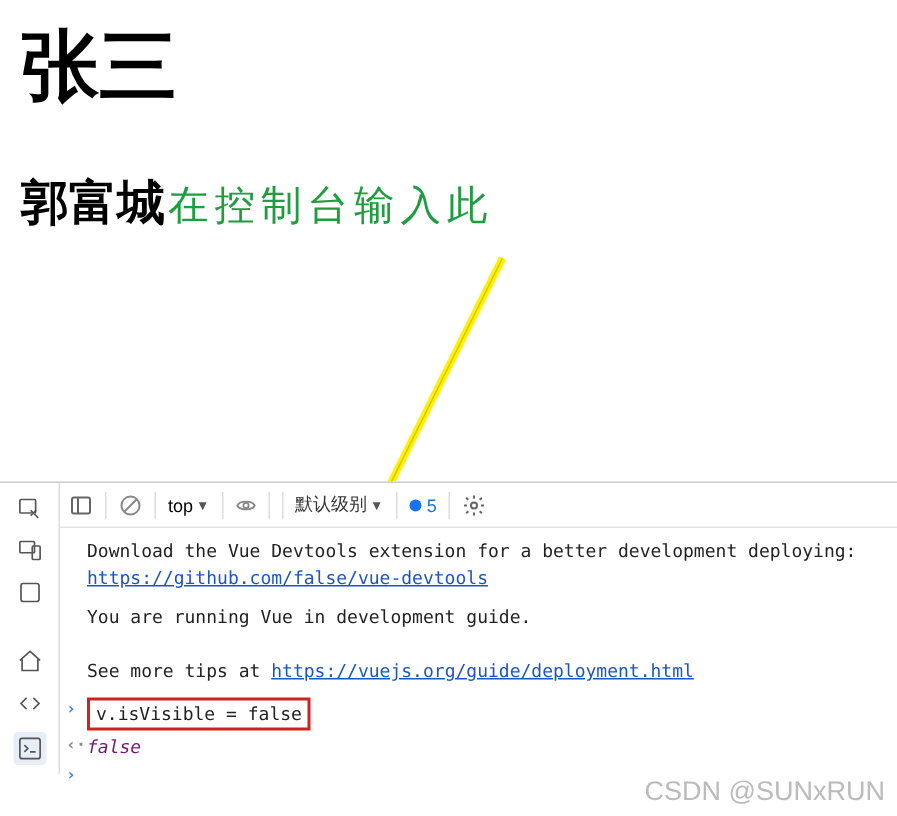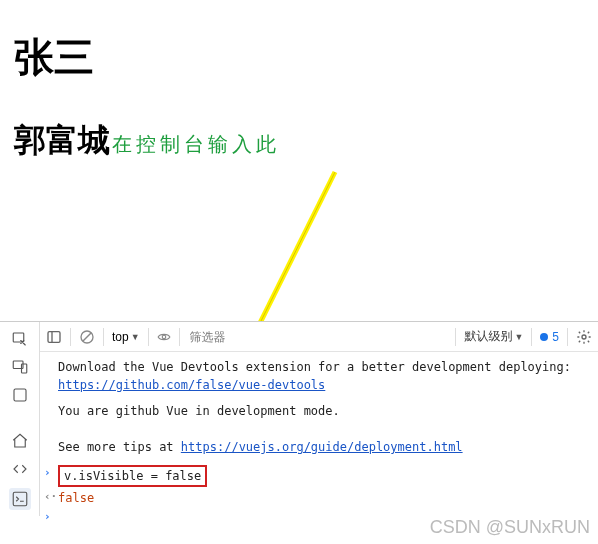--- a/index.html
+++ b/index.html
@@ -1,21 +1,21 @@
 <!DOCTYPE html>
 <html><head>
 <meta charset="utf-8">
 <style>
   * { box-sizing: border-box; }
   body { margin: 0; font-family: sans-serif; width: 598px; height: 544px; position: relative; background: #fff; overflow: hidden; }
   .page-content { padding: 10px 14px; }
-  .heading1 { font-size: 40px; font-weight: 900; margin: 20px 0 34px 0; font-family: "Microsoft YaHei", sans-serif; }
+  .heading1 { font-size: 52px; font-weight: 900; margin: 0 0 34px 0; font-family: "Microsoft YaHei", sans-serif; }
   .row { display: flex; align-items: baseline; }
   .heading2 { font-size: 32px; font-weight: 900; font-family: "Microsoft YaHei", sans-serif; }
-  .annotation { font-size: 20px; color: #1e9e3e; font-family: KaiTi, "STKaiti", serif; letter-spacing: 4px; margin-left: 2px; }
+  .annotation { font-size: 27px; color: #1e9e3e; font-family: KaiTi, "STKaiti", serif; letter-spacing: 4px; margin-left: 2px; }
   
   .devtools { position: absolute; left: 0; right: 0; bottom: 28px; border-top: 1px solid #ccc; display: flex; background: #fff; }
   .sidebar { width: 40px; border-right: 1px solid #ddd; display: flex; flex-direction: column; align-items: center; padding-top: 8px; gap: 10px; }
   .sidebar-bottom { margin-top: auto; display: flex; flex-direction: column; align-items: center; gap: 10px; padding-bottom: 6px; }
   .side-icon { width: 18px; height: 18px; color: #555; display: flex; align-items: center; justify-content: center; }
   .side-icon svg { width: 100%; height: 100%; stroke: currentColor; fill: none; stroke-width: 1.5; }
   .side-icon.active { background: #e8eef7; border-radius: 3px; width: 22px; height: 22px; padding: 2px; }
 
   .main { flex: 1; display: flex; flex-direction: column; font-size: 12px; }
   .toolbar { display: flex; align-items: center; height: 30px; border-bottom: 1px solid #e3e3e3; padding: 0 6px; gap: 8px; }
@@ -31,21 +31,21 @@
   .msg-dot { width: 8px; height: 8px; border-radius: 50%; background: #1a73e8; }
   .gear { width: 16px; height: 16px; }
 
   .console-body { padding: 6px 10px 6px 18px; font-family: Menlo, Consolas, monospace; font-size: 12px; line-height: 1.5; color: #222; }
   .console-msg { margin-bottom: 8px; white-space: pre-wrap; }
   .link { color: #1a55c6; text-decoration: underline; cursor: pointer; }
   .console-line { position: relative; padding: 1px 0; }
   .prompt { position: absolute; left: -14px; top: 1px; color: #367cf1; font-weight: bold; font-size: 11px; }
   .prompt.out { color: #888; }
   .boxed { border: 2px solid #d12020; padding: 0 4px; display: inline-block; }
-  .kw-false { color: #c2410c; }
+  .kw-false { color: #701a75; font-style: italic; }
 
   .watermark { position: absolute; right: 8px; bottom: 6px; font-size: 18px; color: #bbb; font-family: sans-serif; }
 
   .arrow-svg { position: absolute; left: 180px; top: 148px; pointer-events: none; }
 </style>
 </head>
 <body>
 
 <div class="page-content">
   <div class="heading1">张三</div>
@@ -122,40 +122,39 @@
       <div class="exec-select">
         <span>top</span>
         <span class="down-caret">▼</span>
       </div>
       <div class="tb-sep"></div>
       <svg class="eye-icon" viewBox="0 0 24 24" fill="none" stroke="#888" stroke-width="2">
           <path d="M2 12 C5 6 19 6 22 12 C19 18 5 18 2 12 Z"></path>
           <circle cx="12" cy="12" r="3"></circle>
         </svg>
       <div class="tb-sep"></div>
-      <input class="filter-input" placeholder="筛选器" style="">
       <div class="tb-sep"></div>
       <div class="level-select">
         <span>默认级别</span>
         <span class="down-caret">▼</span>
       </div>
       <div class="tb-sep"></div>
       <div class="msg-count">
         <span class="msg-dot"></span>
         <span>5</span>
       </div>
       <div class="tb-sep"></div>
       <svg class="gear" viewBox="0 0 24 24" fill="none" stroke="#666" stroke-width="2">
           <circle cx="12" cy="12" r="3"></circle>
           <path d="M12 2v3M12 19v3M4.2 4.2l2.1 2.1M17.7 17.7l2.1 2.1M2 12h3M19 12h3M4.2 19.8l2.1-2.1M17.7 6.3l2.1-2.1"></path>
         </svg>
     </div>
     <div class="console-body">
       <div class="console-msg"><span>Download the Vue Devtools extension for a better development deploying:</span><br><span class="link">https://github.com/false/vue-devtools</span></div>
-      <div class="console-msg"><span>You are github Vue in development mode.</span><br><br><span>See more tips at </span><span class="link">https://vuejs.org/guide/deployment.html</span></div>
+      <div class="console-msg"><span>You are running Vue in development guide.</span><br><br><span>See more tips at </span><span class="link">https://vuejs.org/guide/deployment.html</span></div>
       <div class="console-line">
         <span class="prompt">›</span>
         <span class="boxed">v.isVisible = false</span>
       </div>
       <div class="console-line">
         <span class="prompt out">‹·</span>
         <span class="kw-false">false</span>
       </div>
       <div class="console-line">
         <span class="prompt">›</span>

